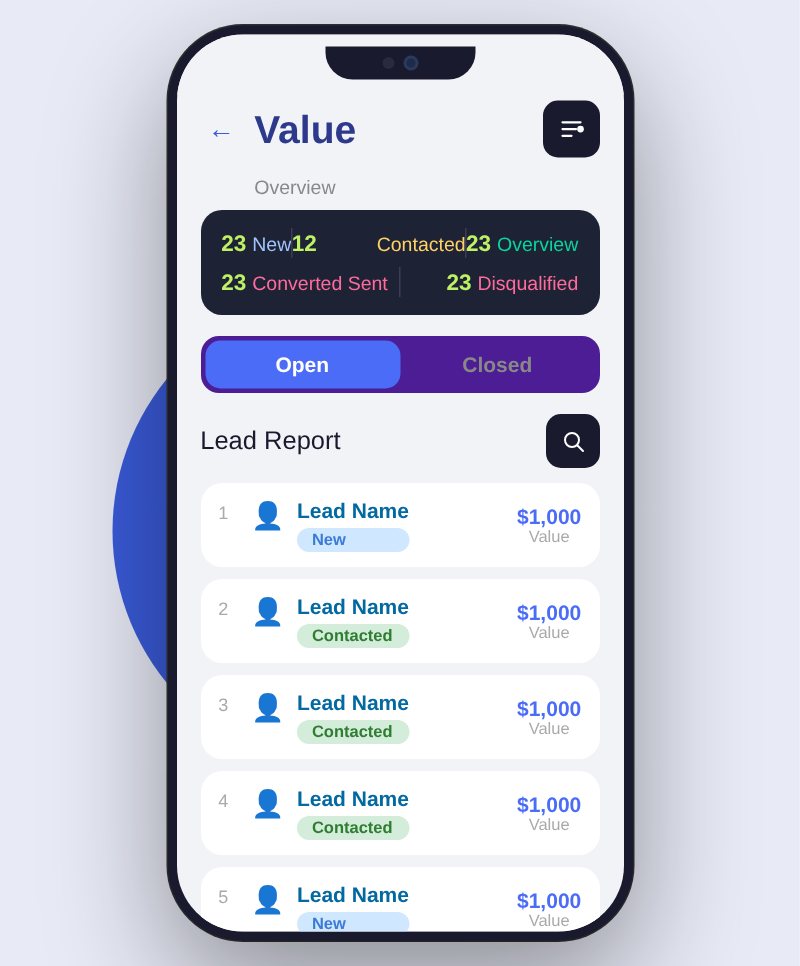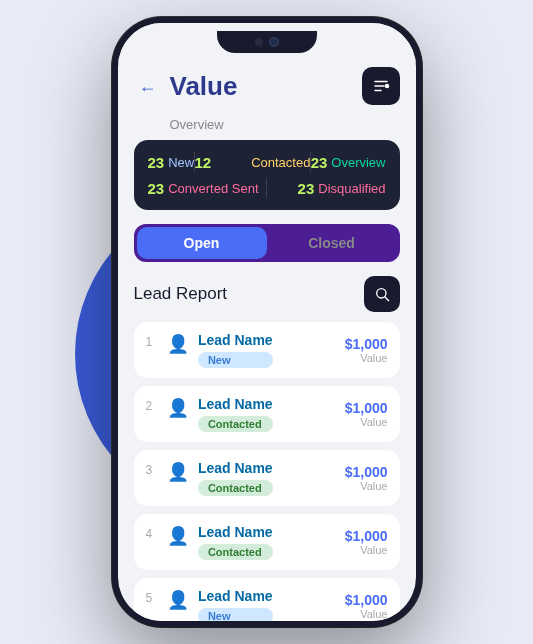--- a/index.html
+++ b/index.html
@@ -263,21 +263,21 @@
     }
     .badge-new {
       background: #d0e8ff;
       color: #3a7bd5;
     }
     .badge-contacted {
       background: #d4edda;
       color: #2e7d32;
     }
     .lead-right {
-      text-align: right;
+      text-align: center;
     }
     .lead-value {
       font-size: 14px;
       font-weight: 700;
       color: #4a6cf7;
     }
     .lead-value-label {
       font-size: 11px;
       color: #aaa;
     }

